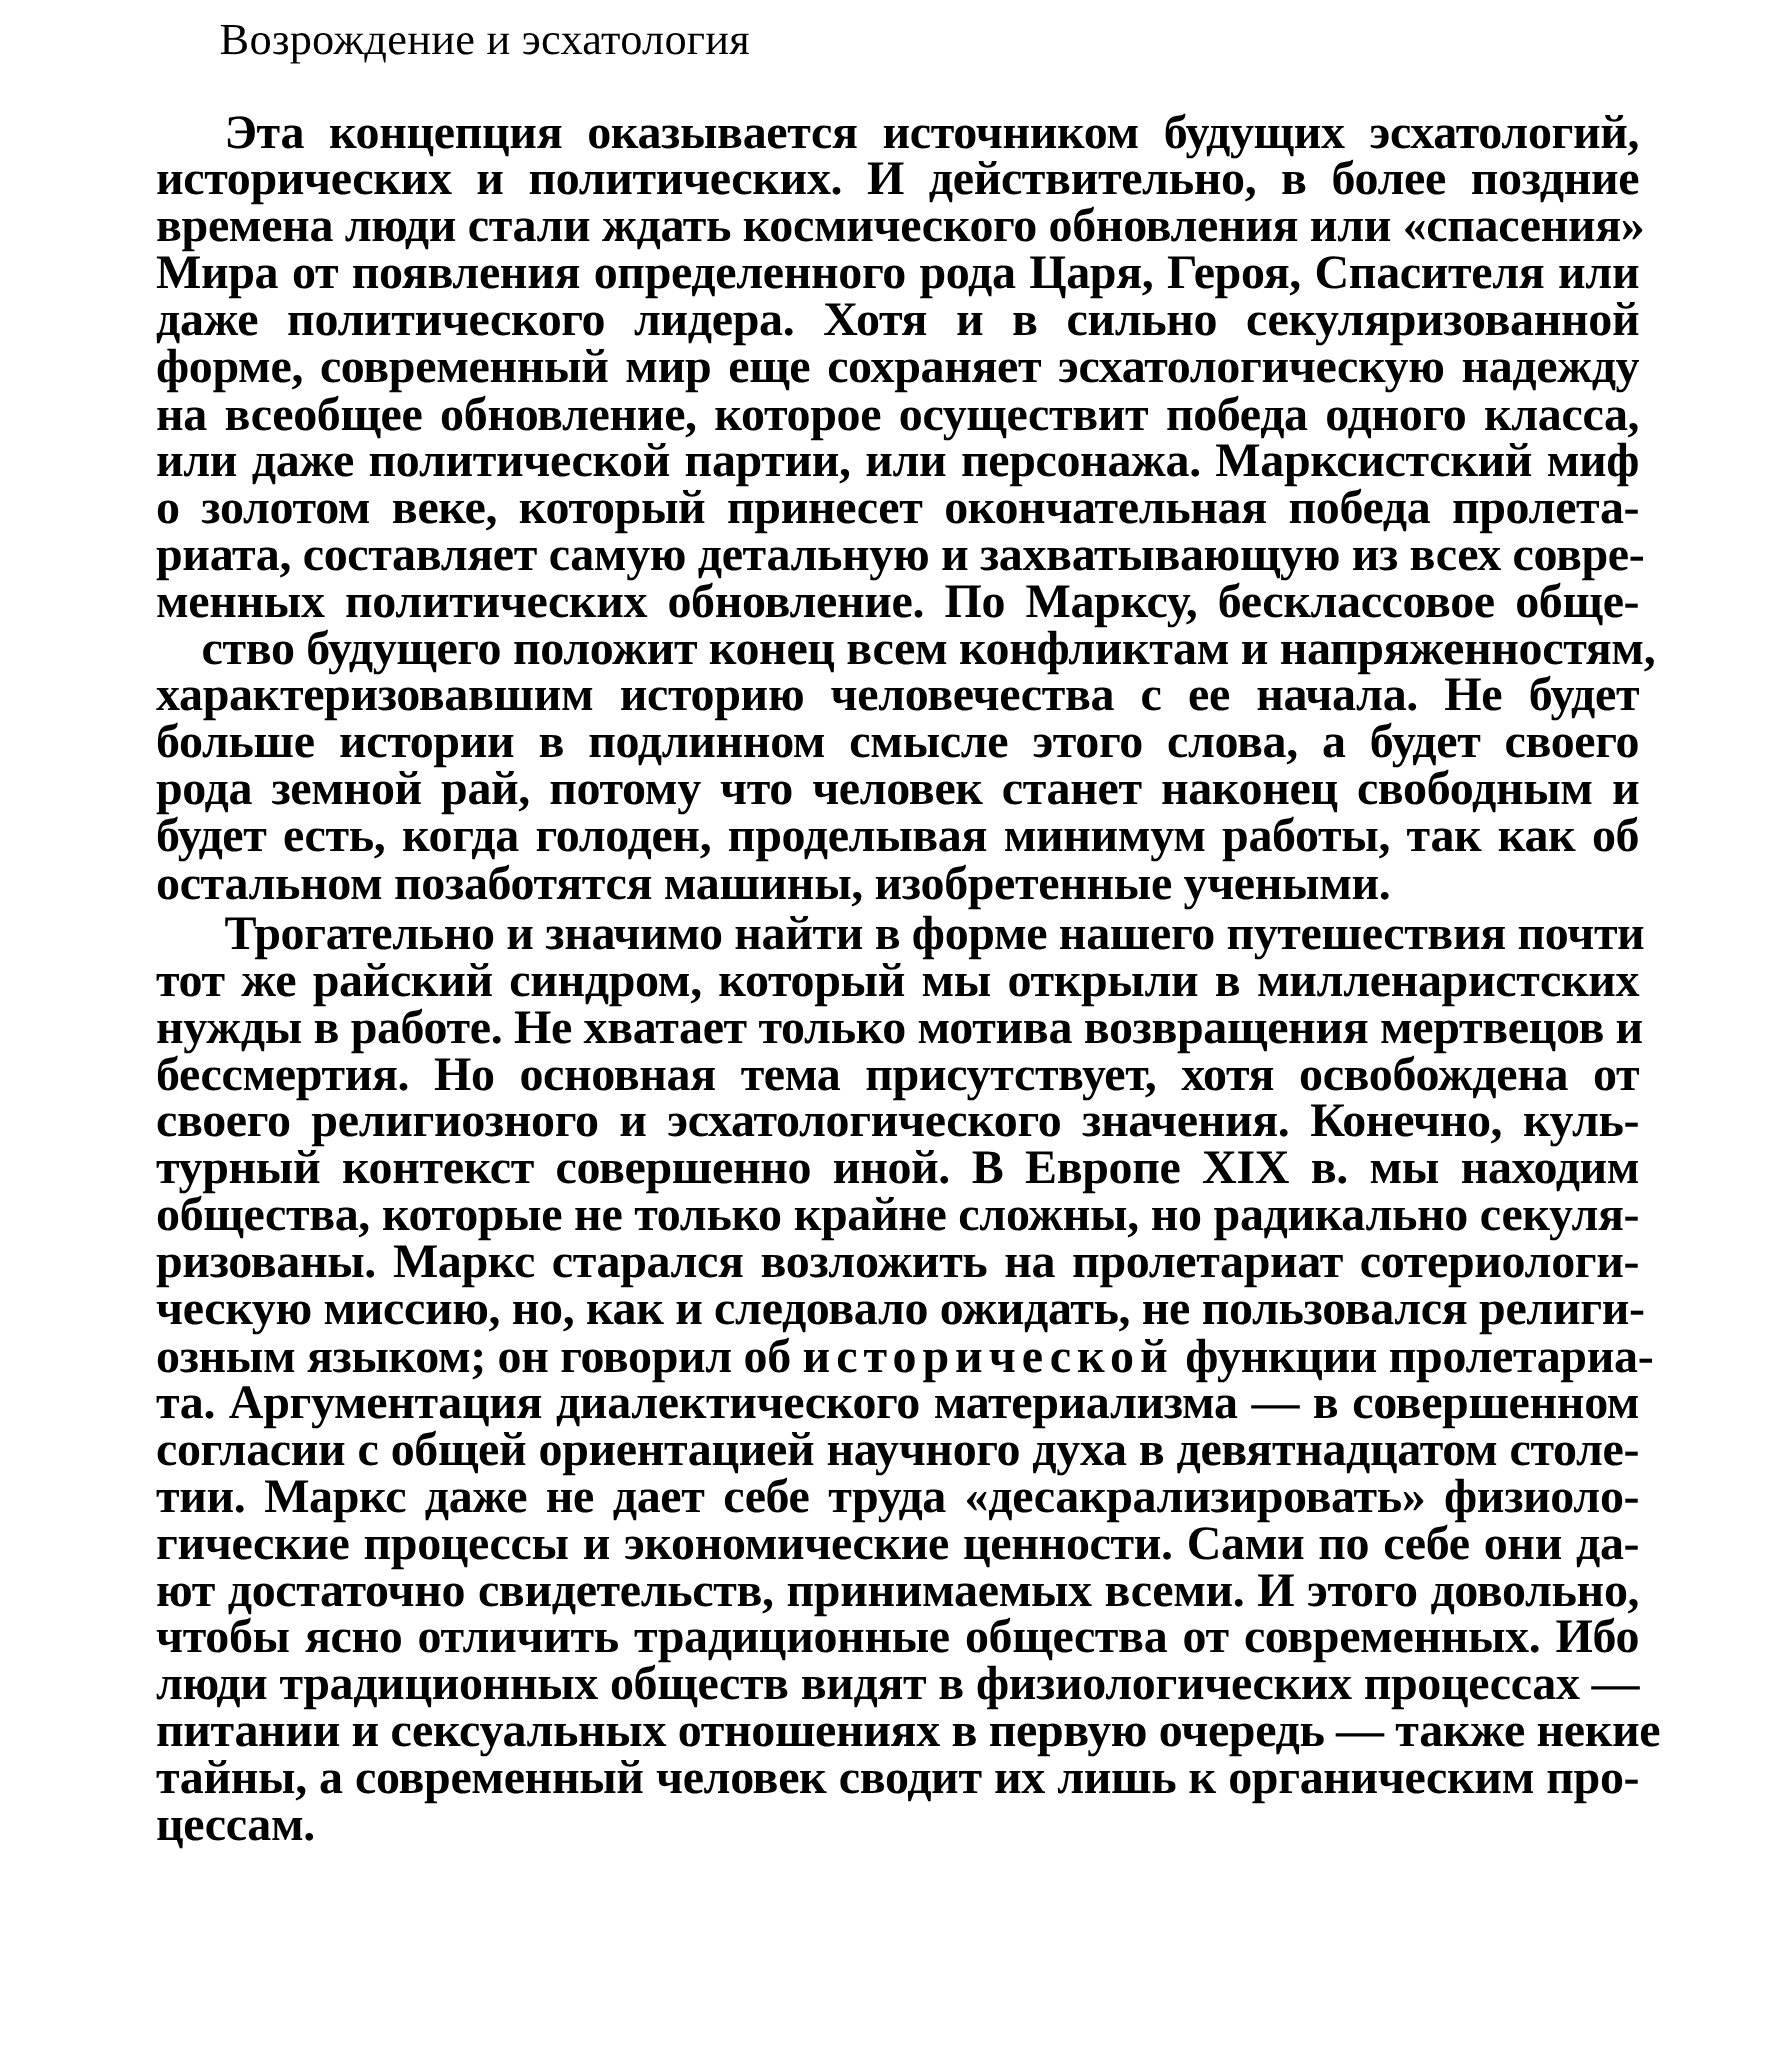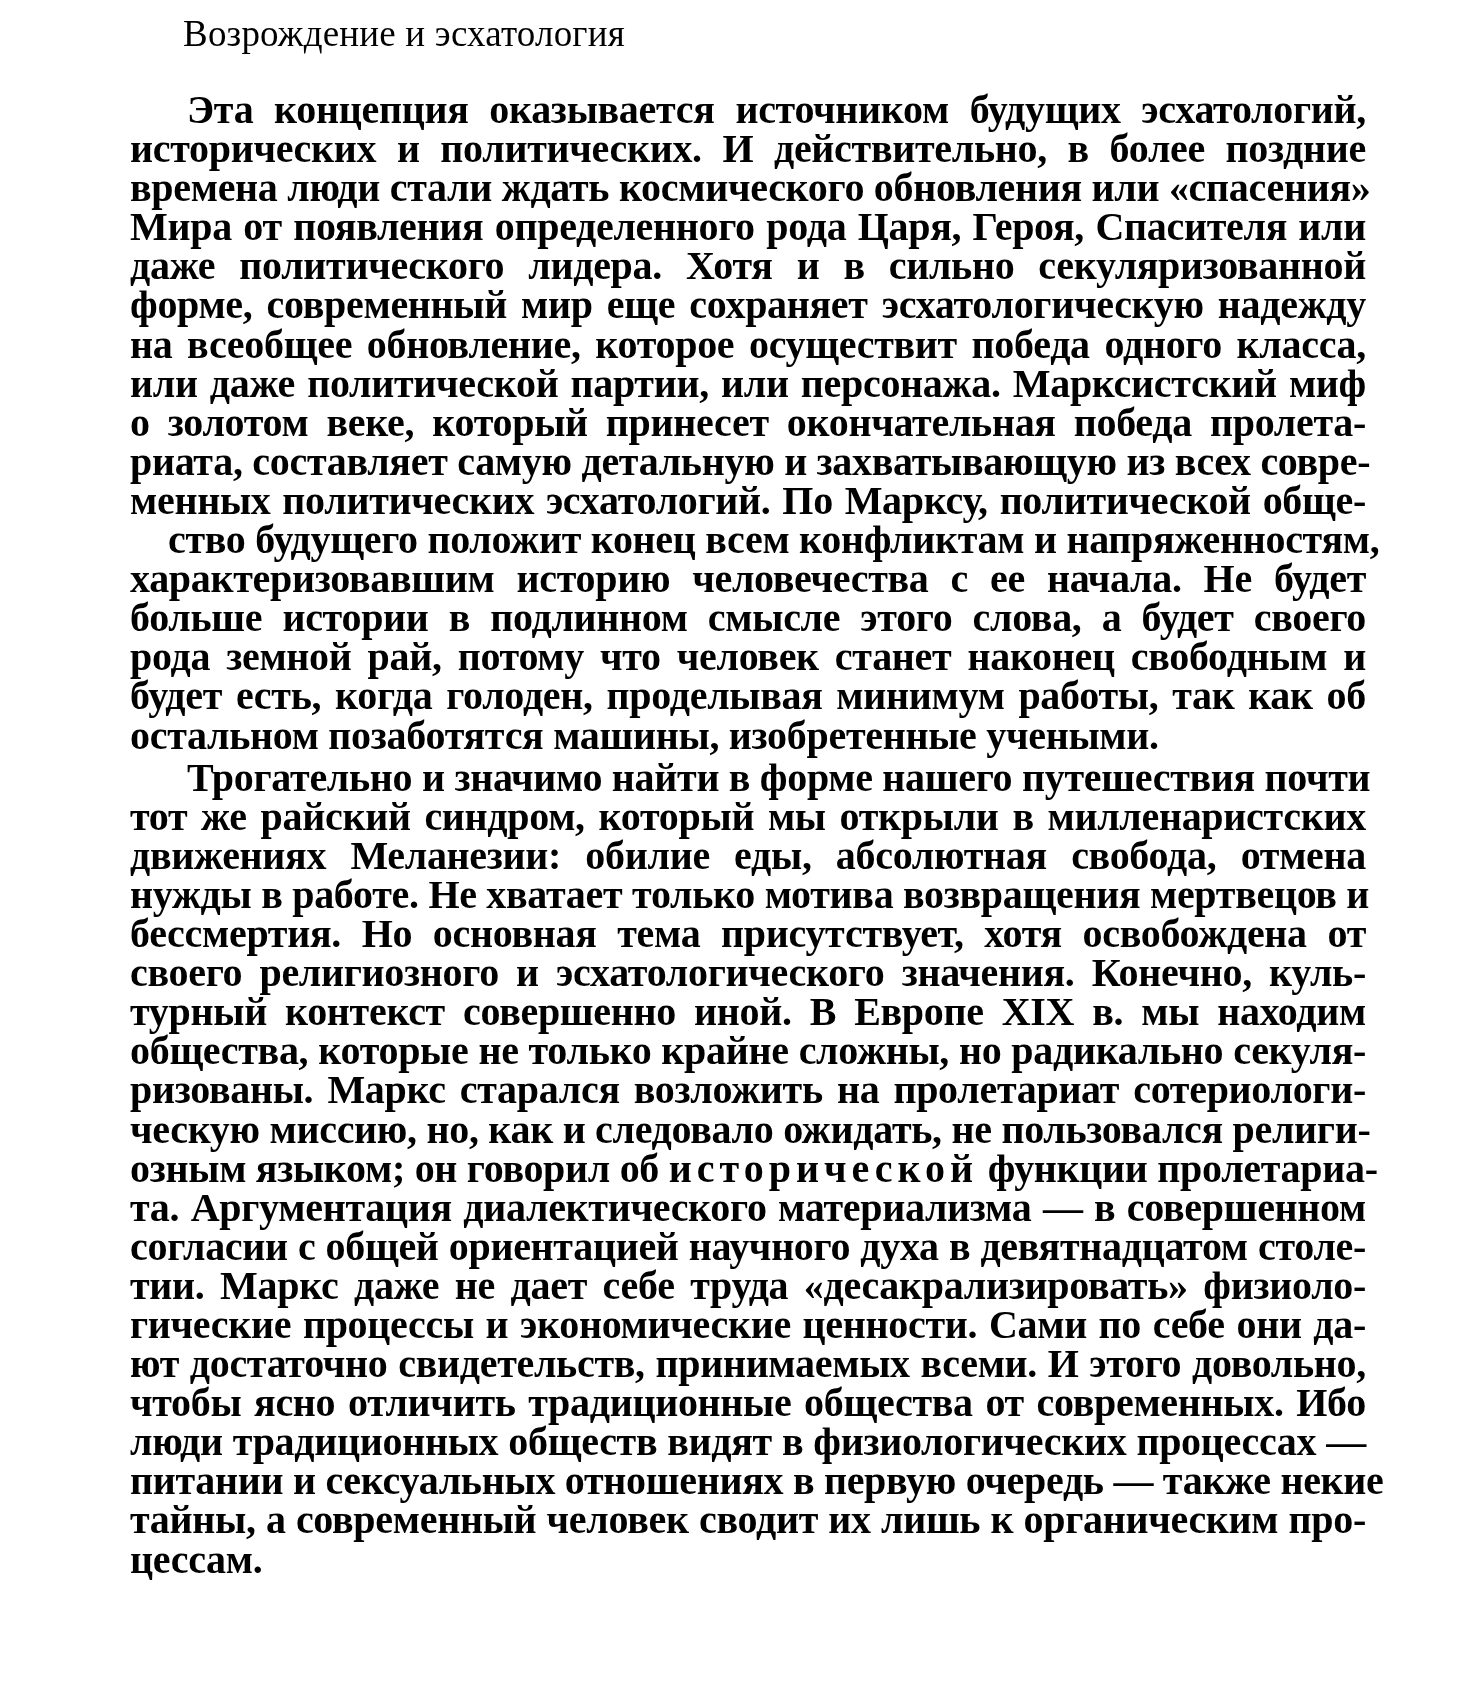--- a/index.html
+++ b/index.html
@@ -70,32 +70,31 @@
         <span class="line indent" style="height: 39.1px; line-height: 39.1px;">Эта концепция оказывается источником будущих эсхатологий,</span>
         <span class="line" style="height: 39.1px; line-height: 39.1px;">исторических и политических. И действительно, в более поздние</span>
         <span class="line" style="height: 39.1px; line-height: 39.1px;">времена люди стали ждать космического обновления или «спасения»</span>
         <span class="line" style="height: 39.1px; line-height: 39.1px;">Мира от появления определенного рода Царя, Героя, Спасителя или</span>
         <span class="line" style="height: 39.1px; line-height: 39.1px;">даже политического лидера. Хотя и в сильно секуляризованной</span>
         <span class="line" style="height: 39.1px; line-height: 39.1px;">форме, современный мир еще сохраняет эсхатологическую надежду</span>
         <span class="line" style="height: 39.1px; line-height: 39.1px;">на всеобщее обновление, которое осуществит победа одного класса,</span>
         <span class="line" style="height: 39.1px; line-height: 39.1px;">или даже политической партии, или персонажа. Марксистский миф</span>
         <span class="line" style="height: 39.1px; line-height: 39.1px;">о золотом веке, который принесет окончательная победа пролета-</span>
         <span class="line" style="height: 39.1px; line-height: 39.1px;">риата, составляет самую детальную и захватывающую из всех совре-</span>
-        <span class="line" style="height: 39.1px; line-height: 39.1px;">менных политических эсхатологий. По Марксу, политической обще-</span>
+        <span class="line" style="height: 39.1px; line-height: 39.1px;">менных политических обновление. По Марксу, бесклассовое обще-</span>
         <span class="line" style="height: 39.1px; line-height: 39.1px; margin-left: 38px;">ство будущего положит конец всем конфликтам и напряженностям,</span>
         <span class="line" style="height: 39.1px; line-height: 39.1px;">характеризовавшим историю человечества с ее начала. Не будет</span>
         <span class="line" style="height: 39.1px; line-height: 39.1px;">больше истории в подлинном смысле этого слова, а будет своего</span>
         <span class="line" style="height: 39.1px; line-height: 39.1px;">рода земной рай, потому что человек станет наконец свободным и</span>
         <span class="line" style="height: 39.1px; line-height: 39.1px;">будет есть, когда голоден, проделывая минимум работы, так как об</span>
         <span class="line last" style="height: 39.1px; line-height: 39.1px;">остальном позаботятся машины, изобретенные учеными.</span>
       </div>
     <div id="para-1" class="paragraph" style="position: absolute; top: 667.7px; left: 0px; width: 1236px;">
         <span class="line indent" style="height: 39.1px; line-height: 39.1px;">Трогательно и значимо найти в форме нашего путешествия почти</span>
         <span class="line" style="height: 39.1px; line-height: 39.1px;">тот же райский синдром, который мы открыли в милленаристских</span>
-        <span class="line" style="height: 39.1px; line-height: 39.1px;">движениях Меланезии: обилие еды, абсолютная свобода, отмена</span>
         <span class="line" style="height: 39.1px; line-height: 39.1px;">нужды в работе. Не хватает только мотива возвращения мертвецов и</span>
         <span class="line" style="height: 39.1px; line-height: 39.1px;">бессмертия. Но основная тема присутствует, хотя освобождена от</span>
         <span class="line" style="height: 39.1px; line-height: 39.1px;">своего религиозного и эсхатологического значения. Конечно, куль-</span>
         <span class="line" style="height: 39.1px; line-height: 39.1px;">турный контекст совершенно иной. В Европе XIX в. мы находим</span>
         <span class="line" style="height: 39.1px; line-height: 39.1px;">общества, которые не только крайне сложны, но радикально секуля-</span>
         <span class="line" style="height: 39.1px; line-height: 39.1px;">ризованы. Маркс старался возложить на пролетариат сотериологи-</span>
         <span class="line" style="height: 39.1px; line-height: 39.1px;">ческую миссию, но, как и следовало ожидать, не пользовался религи-</span>
         <span class="line" style="height: 39.1px; line-height: 39.1px;"><span>озным языком; он говорил об </span><span class="spaced">исторической</span><span> функции пролетариа-</span></span>
         <span class="line" style="height: 39.1px; line-height: 39.1px;">та. Аргументация диалектического материализма — в совершенном</span>
         <span class="line" style="height: 39.1px; line-height: 39.1px;">согласии с общей ориентацией научного духа в девятнадцатом столе-</span>

